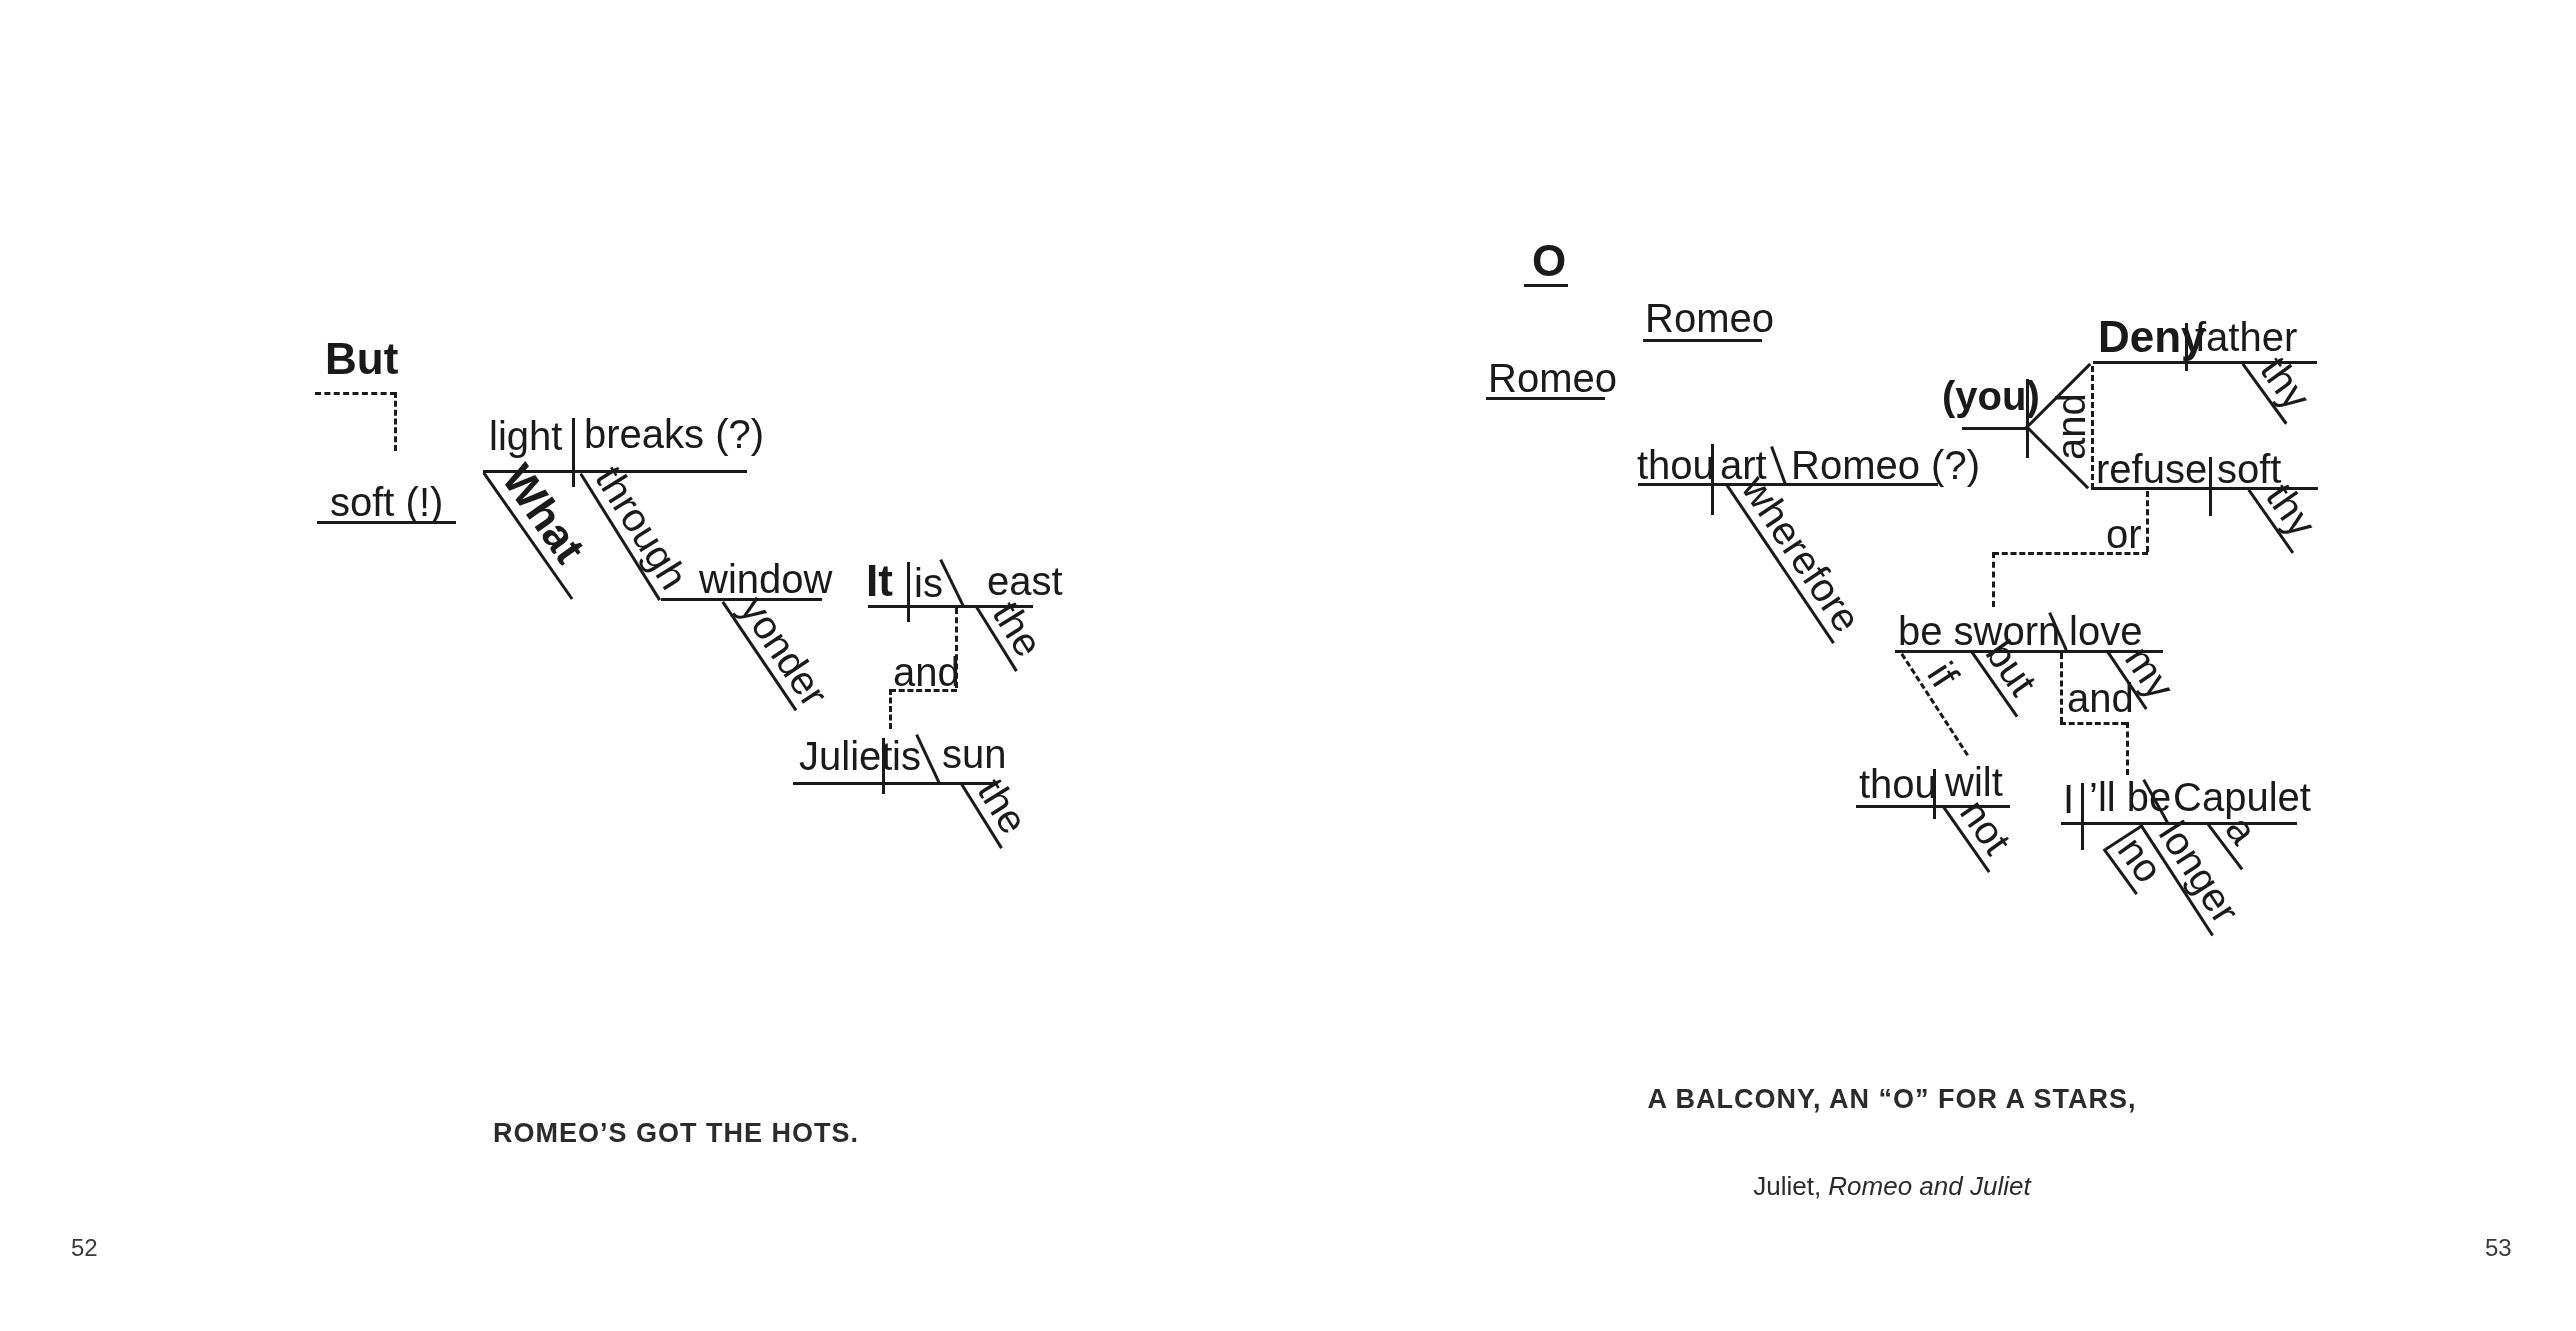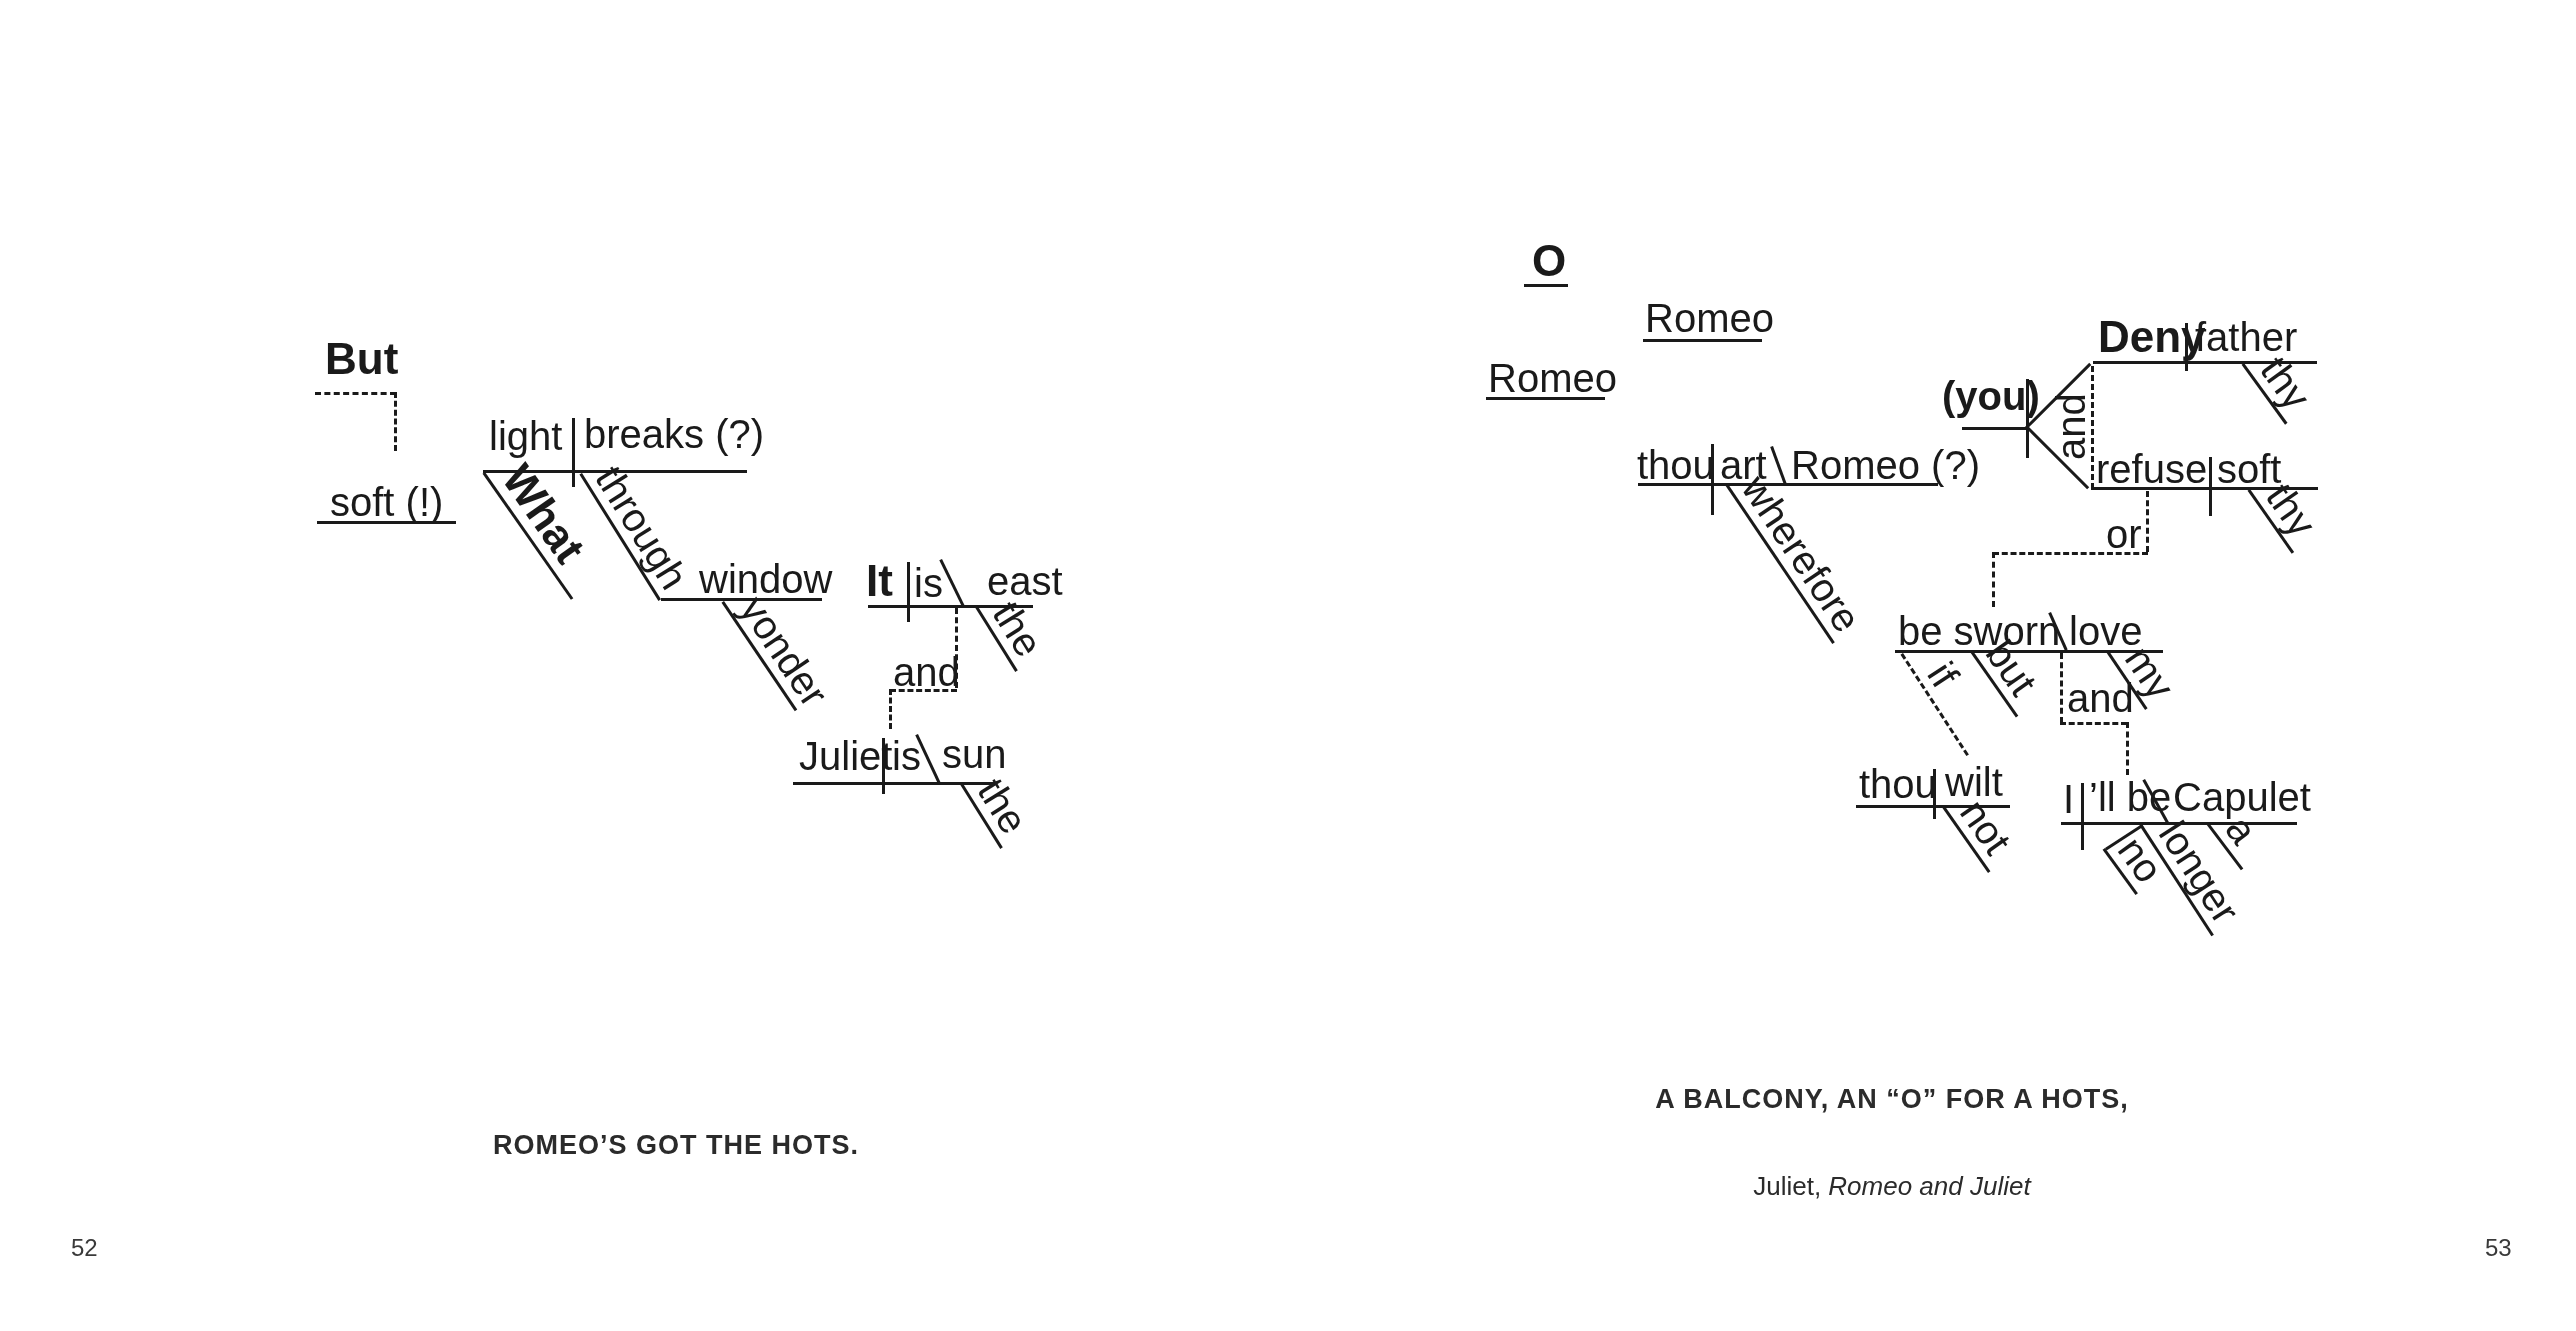--- a/index.html
+++ b/index.html
@@ -76,21 +76,21 @@
     <div class="hl" style="left:793px; top:782px; width:201px;"></div>
     <div class="vl" style="left:882px; top:738px; height:56px;"></div>
     <span class="w" style="left:799px; top:736px;">Juliet</span>
     <span class="w" style="left:892px; top:736px;">is</span>
     <div class="sl" style="left:918px; top:734px; width:53px; transform:rotate(65deg);"></div>
     <span class="w" style="left:942px; top:734px;">sun</span>
     <div class="sl" style="left:962px; top:782px; width:77px; transform:rotate(58deg);">
       <span class="sw">the</span>
     </div>
 
-    <div class="cap-title" style="left:379px; top:1118px;margin-top:12px;">ROMEO’S GOT THE HOTS.</div>
+    <div class="cap-title" style="left:379px; top:1118px;">ROMEO’S GOT THE HOTS.</div>
     <div class="pagenum" style="left:71px; top:1234px;">52</div>
   </div>
 
   <div class="page" style="left:1288px; width:1288px;">
 
     <span class="w b" style="left:244px; top:239px;">O</span>
     <div class="hl" style="left:236px; top:284px; width:44px;"></div>
     <span class="w" style="left:357px; top:298px;">Romeo</span>
     <div class="hl" style="left:355px; top:339px; width:119px;"></div>
     <span class="w" style="left:200px; top:358px;">Romeo</span>
@@ -172,21 +172,21 @@
       <span class="sw">a</span>
     </div>
     <div class="sl" style="left:854px; top:824px; width:132px; transform:rotate(57deg);">
       <span class="sw" style="left:16px;">longer</span>
     </div>
     <div class="sl" style="left:817px; top:848px; width:44px; transform:rotate(-33deg);"></div>
     <div class="sl" style="left:817px; top:848px; width:56px; transform:rotate(54deg);">
       <span class="sw" style="left:8px;">no</span>
     </div>
 
-    <div class="cap-title" style="left:307px; top:1084px;">A BALCONY, AN “O” FOR A HOTS,</div>
+    <div class="cap-title" style="left:307px; top:1084px;">A BALCONY, AN “O” FOR A STARS,</div>
     <div class="cap-attr" style="left:307px; top:1171px;">
       <span>Juliet,</span><span class="work">Romeo and Juliet</span>
     </div>
     <div class="pagenum" style="left:1197px; top:1234px;">53</div>
   </div>
 
 </div>
 
 
 </body></html>

